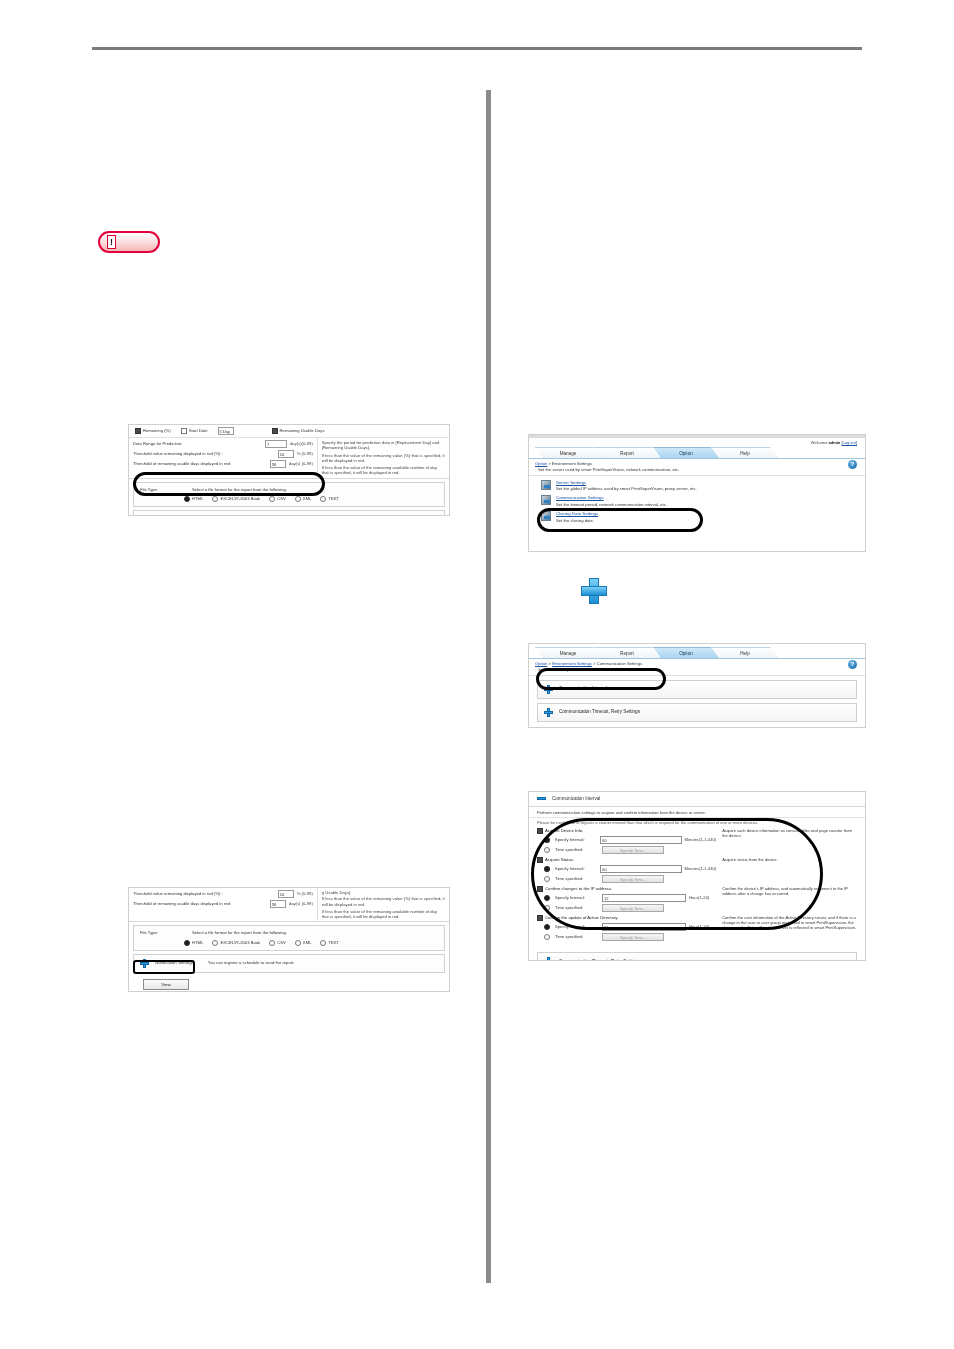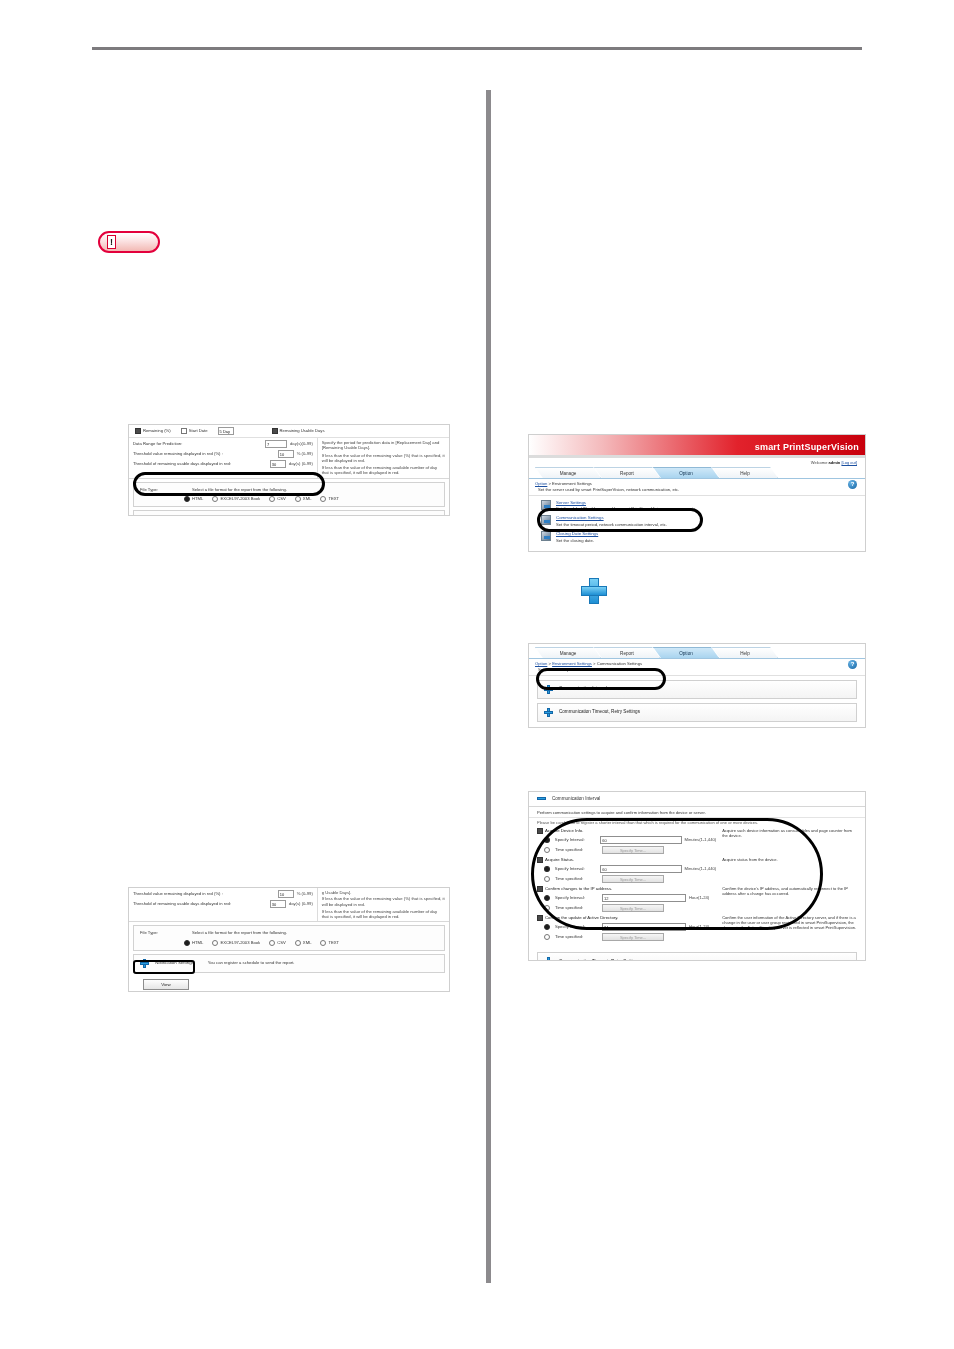--- a/index.html
+++ b/index.html
@@ -531,23 +531,20 @@
   <div style="padding:3px 0 4px 14px;">
     <div class="btn">View</div>
   </div>
 
 </div>
 
 <div class="marker-rect" style="left:133px; top:960px; width:62px; height:14px;"></div>
 
 <div class="figure" style="left:528px; top:434px; width:338px; height:118px;">
 
-  <div class="psv-header">
-    <div class="brand">smart PrintSuperVision</div>
-  </div>
   <div class="psv-subbar"></div>
   <div class="psv-welcome">
     <span>Welcome</span>
     <b>admin</b>
     <span class="lnk">[Log out]</span>
   </div>
 
   <div class="tabbar">
     <div class="tab">Manage</div>
     <div class="tab">Report</div>

